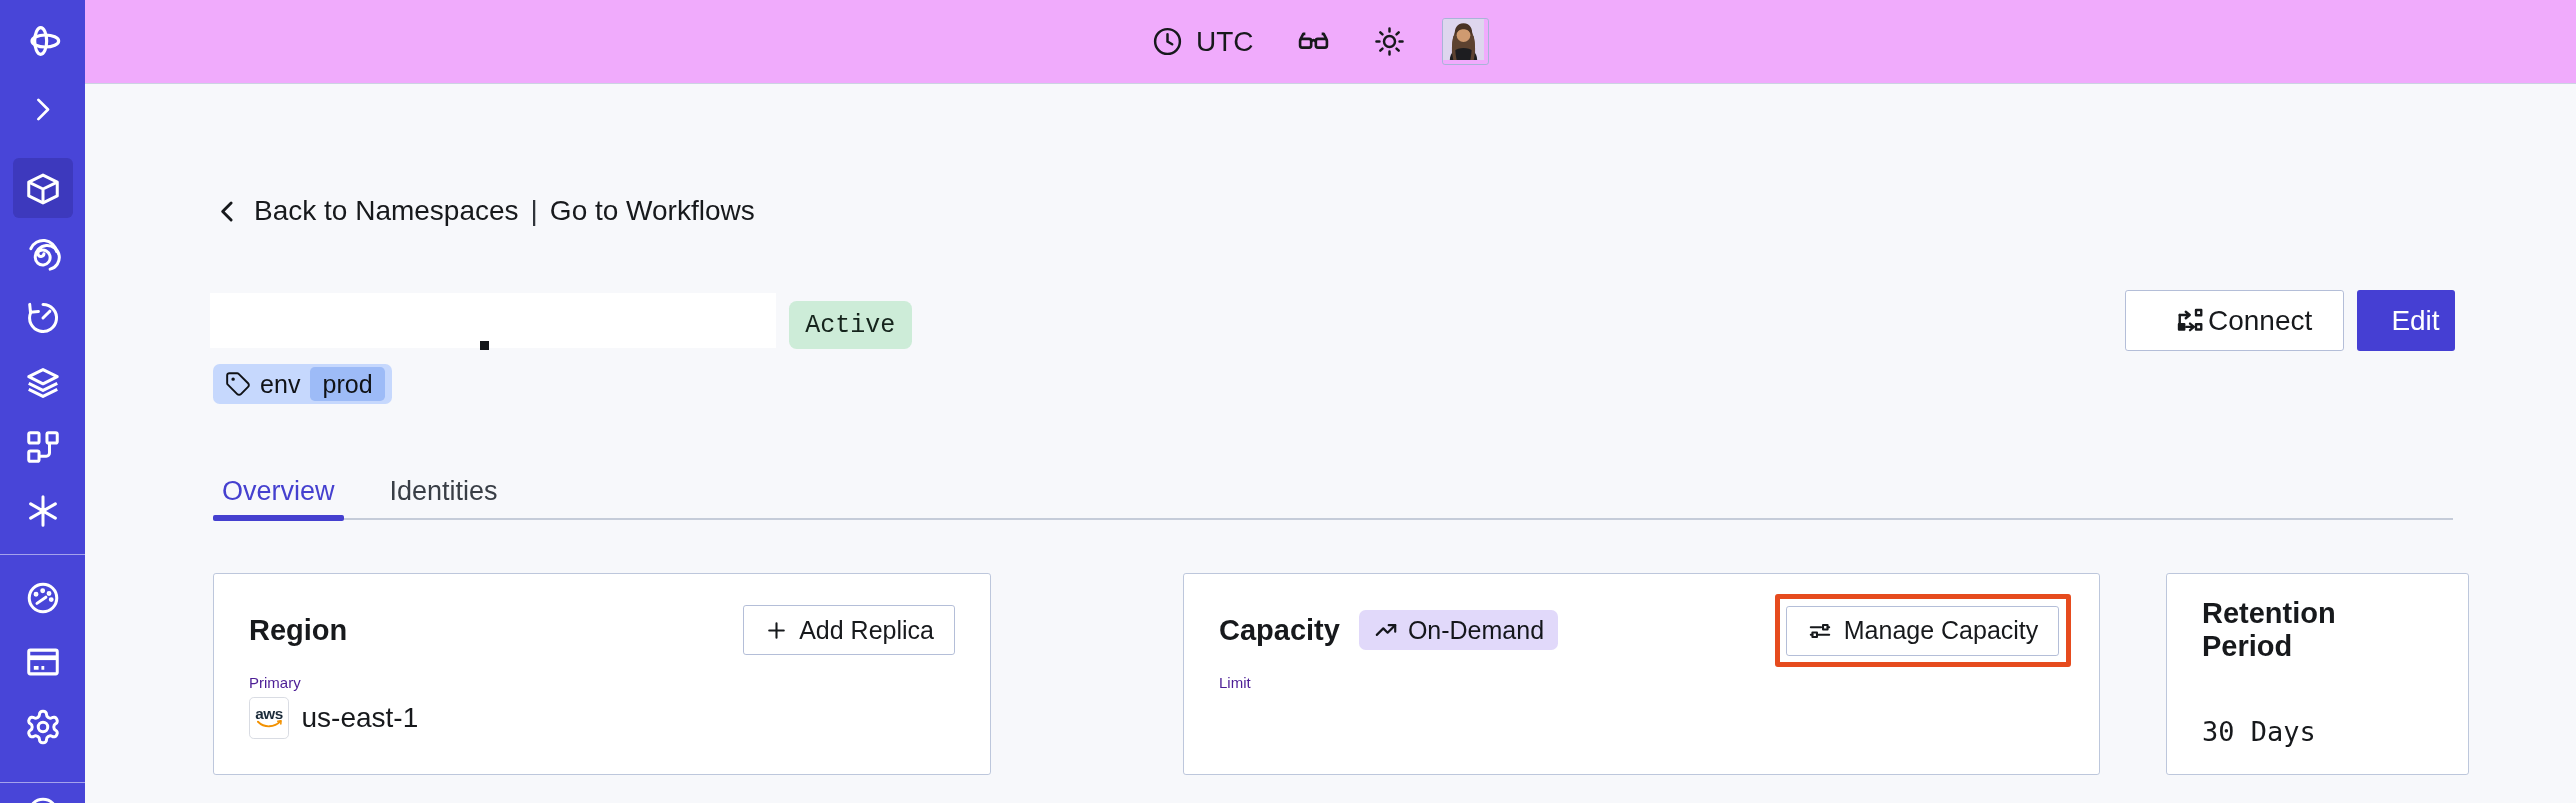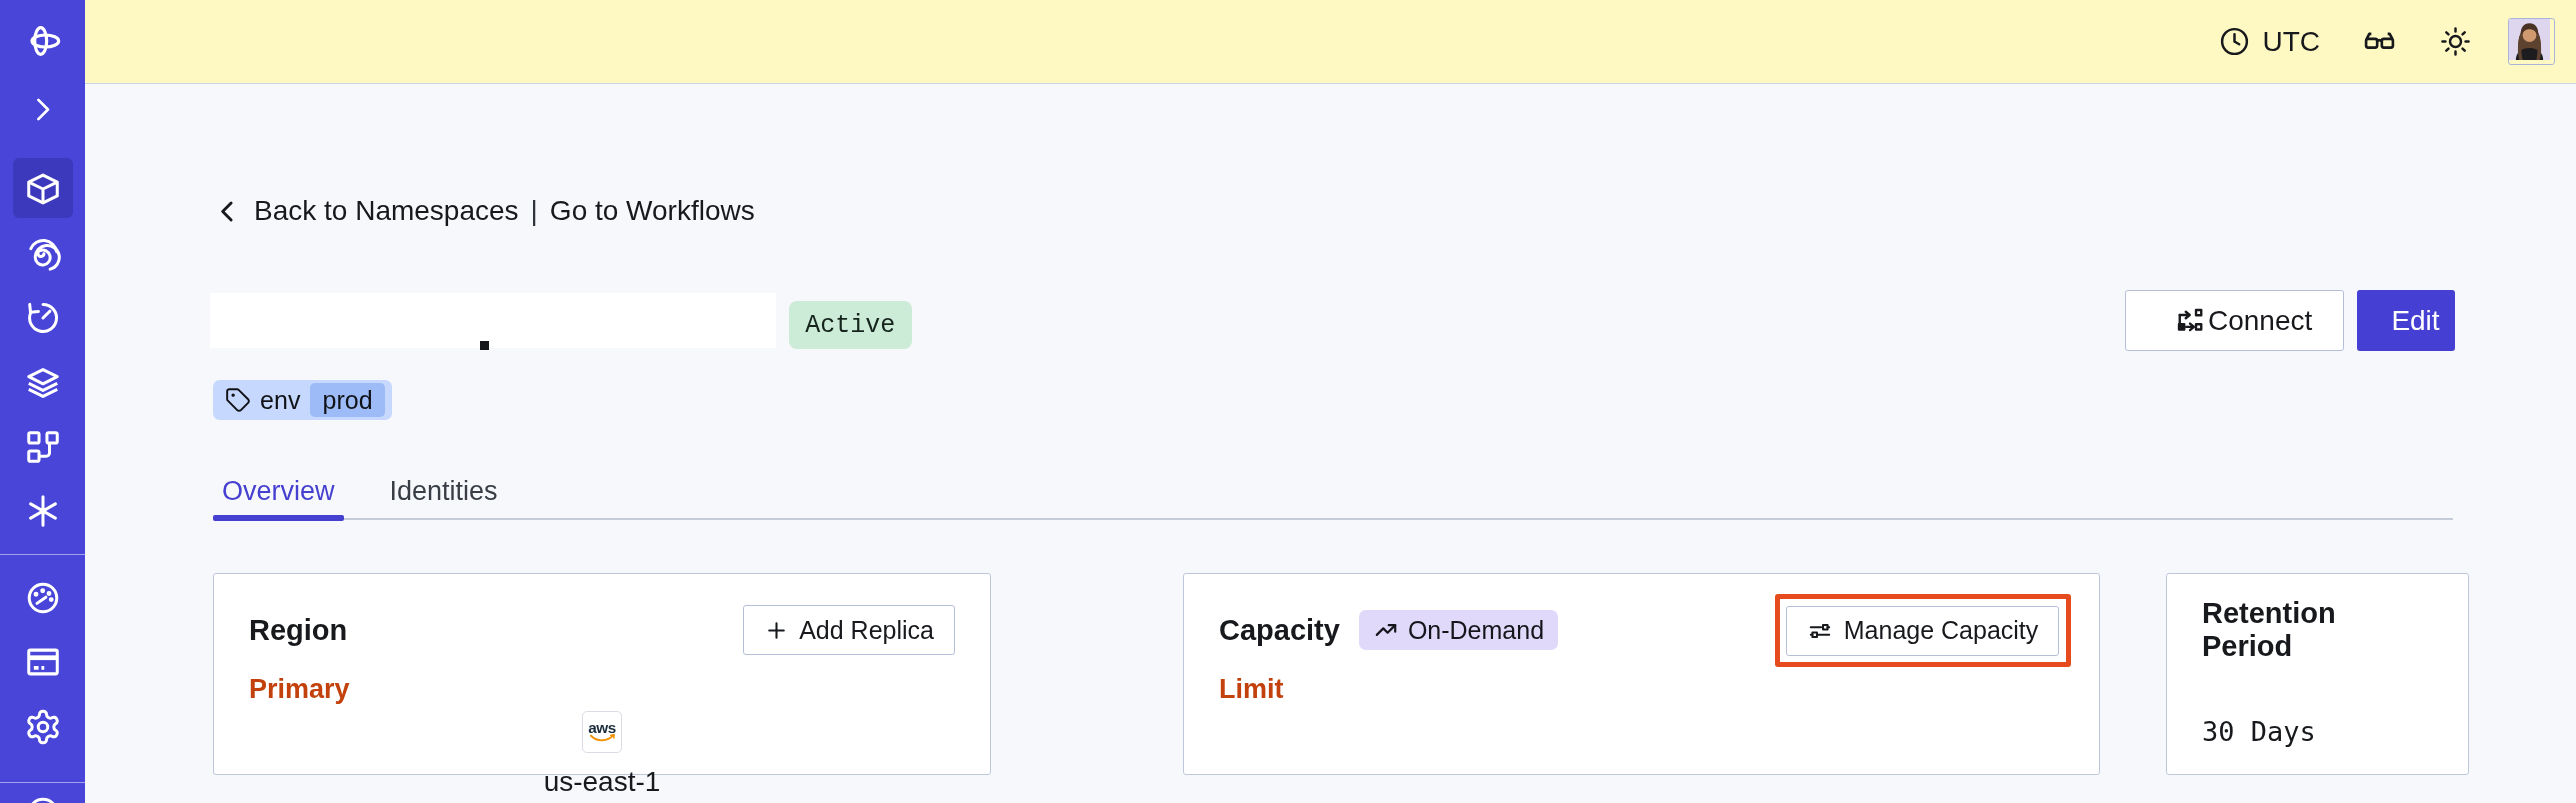--- a/index.html
+++ b/index.html
@@ -8,22 +8,22 @@
   svg{display:block;}
 
   
   .sidebar{position:absolute;left:0;top:0;width:85px;height:804px;background:#4845d8;z-index:6;}
   .side-icon{position:absolute;left:50%;transform:translateX(-50%);width:42px;height:42px;
              display:flex;align-items:center;justify-content:center;cursor:pointer;}
   .side-active-bg{position:absolute;left:12.5px;top:158px;width:60px;height:60px;background:#3d39bd;border-radius:5.8px;}
   .side-divider{position:absolute;left:0;width:85px;border-top:1.9px solid rgba(255,255,255,.5);}
 
   
-  .topbar{position:absolute;left:85px;top:0;width:2491px;height:84px;background:#fef9c3;
-          border-bottom:1.9px solid #ccd3e2;display:flex;align-items:center;justify-content:flex-end;
+  .topbar{position:absolute;left:85px;top:0;width:2491px;height:84px;background:#f0abfc;
+          border-bottom:1.9px solid #ccd3e2;display:flex;align-items:center;justify-content:center;
           box-sizing:border-box;padding-right:21px;z-index:5;}
   .tz{display:flex;align-items:center;gap:11.5px;font-size:28px;font-weight:500;cursor:pointer;}
   .tb-item{margin-left:42px;cursor:pointer;}
   .avatar{width:45px;height:45px;border:1.9px solid #a9b4d8;border-radius:2.9px;overflow:hidden;margin-left:36px;cursor:pointer;}
 
   
   .breadcrumb{position:absolute;left:213px;top:195px;display:flex;align-items:center;gap:12px;
               font-size:28px;font-weight:500;}
   .crumb{cursor:pointer;}
   .crumb-sep{font-weight:400;color:#30343a;}
@@ -32,21 +32,21 @@
   .title-redacted{position:absolute;left:210px;top:293px;width:566px;height:55px;background:#ffffff;}
   .title-dot{position:absolute;left:480px;top:341px;width:8.6px;height:8.6px;background:#15171a;}
   .status-badge{position:absolute;left:789px;top:301px;height:48px;padding:0 16.3px;display:flex;align-items:center;
                 background:#cdecd8;border-radius:7.7px;font-size:25px;color:#15241c;font-family:Liberation Mono, monospace;}
   .actions{position:absolute;top:290px;right:121px;display:flex;gap:13.4px;}
   .btn{display:flex;align-items:center;justify-content:center;gap:3px;font-size:28px;font-weight:500;
        box-sizing:border-box;cursor:pointer;padding-left:25px;}
   .btn-connect{width:219px;height:61px;background:#fff;border:1.9px solid #b4bed8;border-radius:2.9px;color:#17191c;}
   .btn-edit{width:98px;height:61px;background:#453fd3;border:none;border-radius:2.9px;color:#ffffff;}
 
-  .tag-chip{position:absolute;left:213px;top:380px;height:40px;display:flex;align-items:center;gap:9.6px;
+  .tag-chip{position:absolute;left:213px;top:364px;height:40px;display:flex;align-items:center;gap:9.6px;
             background:#c6d8fd;border-radius:6.7px;padding:0 6.7px 0 11.5px;font-size:25px;color:#101216;}
   .tag-inner{background:#9dbbf7;border-radius:4.8px;padding:2.9px 12.5px;}
 
   
   .tabs{position:absolute;left:222px;top:460px;display:flex;gap:55px;font-size:27px;font-weight:500;margin-top:16px;}
   .tab{cursor:pointer;}
   .tab.active{color:#4540cf;}
   .tab.inactive{color:#393e46;}
   .tab-track{position:absolute;left:213px;top:518px;width:2240px;height:1.9px;background:#c5ccd9;}
   .tab-bar{position:absolute;left:213px;top:515px;width:131px;height:5.8px;background:#4540cf;border-radius:1.9px;}
@@ -59,22 +59,22 @@
   .card-retention{left:2150px;width:303px;margin-left:16px;}
   .card-head{display:flex;align-items:center;justify-content:space-between;height:54px;}
   .head-left{display:flex;align-items:center;gap:19px;}
   .card-title{font-size:29px;font-weight:600;}
   .pill{display:flex;align-items:center;gap:8.6px;background:#e1d9fa;border-radius:6.7px;height:40px;
         padding:0 14.4px;font-size:25px;color:#14161b;}
   .btn-small{display:flex;align-items:center;gap:10.5px;height:50px;padding:0 20px;background:#fff;
              border:1.9px solid #b4bed8;border-radius:2.9px;font-size:25px;font-weight:500;color:#17191c;
              box-sizing:border-box;cursor:pointer;white-space:nowrap;}
   .annotation{position:absolute;top:20px;right:28px;border:5.8px solid #e64b1e;border-radius:2.9px;padding:6.7px;}
-  .field-label{margin-top:17.3px;font-size:27px;color:#c2410c;font-weight:bold;}
-  .value-row{margin-top:5.8px;display:flex;align-items:center;gap:12.5px;font-size:28px;flex-direction:column;}
+  .field-label{margin-top:17.3px;font-size:15px;color:#4c1d95;}
+  .value-row{margin-top:5.8px;display:flex;align-items:center;gap:12.5px;font-size:28px;}
   .mono{font-family:"DejaVu Sans Mono","Liberation Mono",monospace;font-size:27px;color:#17191c;}
   .value-solo{margin-top:59px;}
   .aws-badge{width:40px;height:42px;background:#fff;border:1.9px solid #d9dce3;border-radius:4.8px;
              box-sizing:border-box;display:flex;flex-direction:column;align-items:center;justify-content:center;}
   .aws-text{font-size:15.3px;font-weight:700;color:#1b2b3a;line-height:13.4px;letter-spacing:-0.5px;}
 </style>
 </head>
 <body>
 
 <div id="app">

